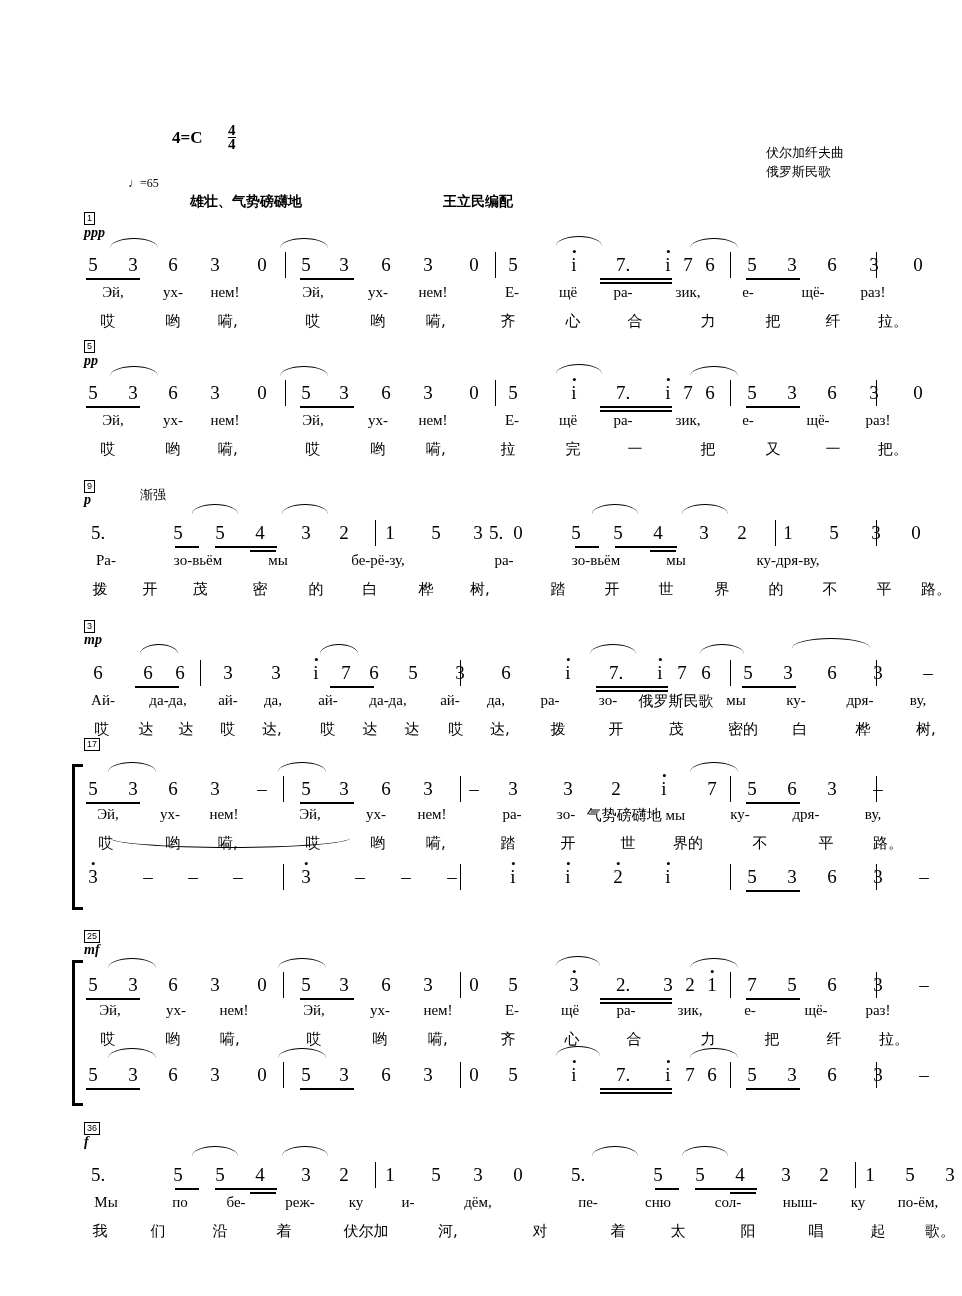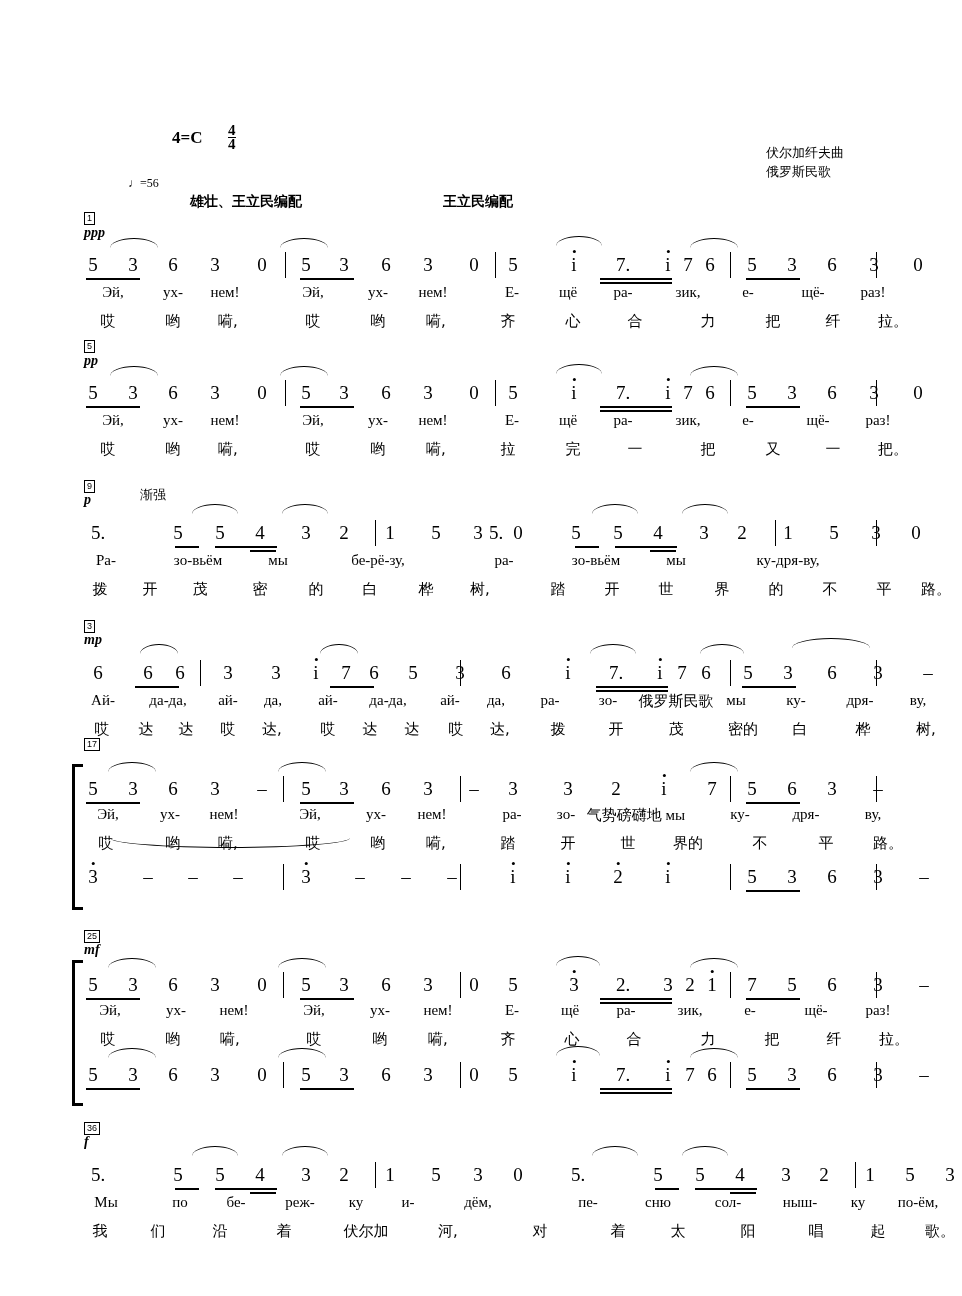--- a/index.html
+++ b/index.html
@@ -185,22 +185,22 @@
 
   <div class="credits">
     <div>伏尔加纤夫曲</div>
     <div>俄罗斯民歌</div>
   </div>
   <div class="keysig">4=C</div>
   <div class="meter">
     <span class="num">4</span>
     <span class="den">4</span>
   </div>
-  <div class="tempo">♩=56</div>
-  <div class="mood">雄壮、王立民编配</div>
+  <div class="tempo">♩=65</div>
+  <div class="mood">雄壮、气势磅礴地</div>
   <div class="voicing">王立民编配</div>
 
   <div class="system" style="top:212px;">
     <div class="measure-num" style="top:0; left:84px;">1</div>
     <div class="dyn" style="top:13px; left:84px;">ppp</div>
 
     <div class="slur" style="top:26px; left:110px; width:48px;"></div>
     <div class="slur" style="top:26px; left:280px; width:48px;"></div>
     <div class="slur" style="top:24px; left:556px; width:46px;"></div>
     <div class="slur" style="top:26px; left:690px; width:48px;"></div>

